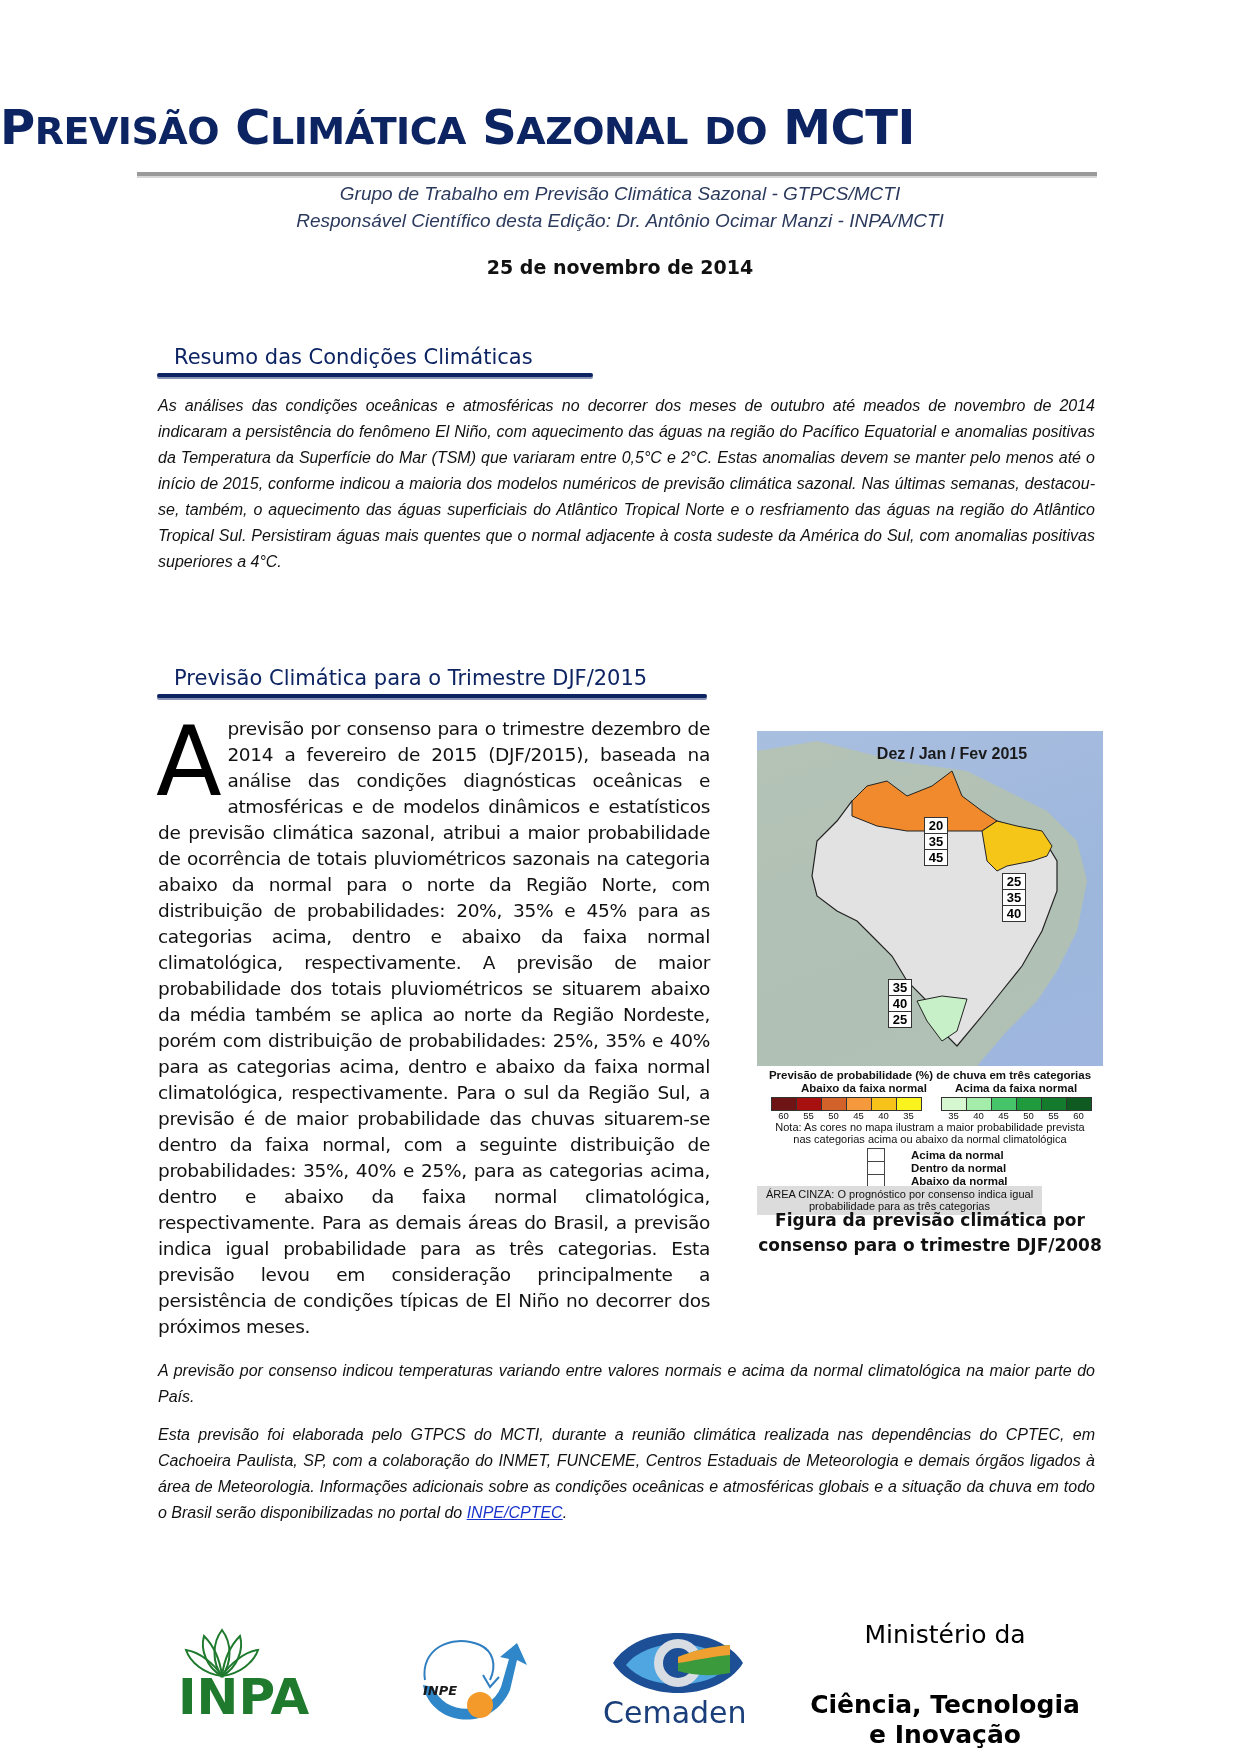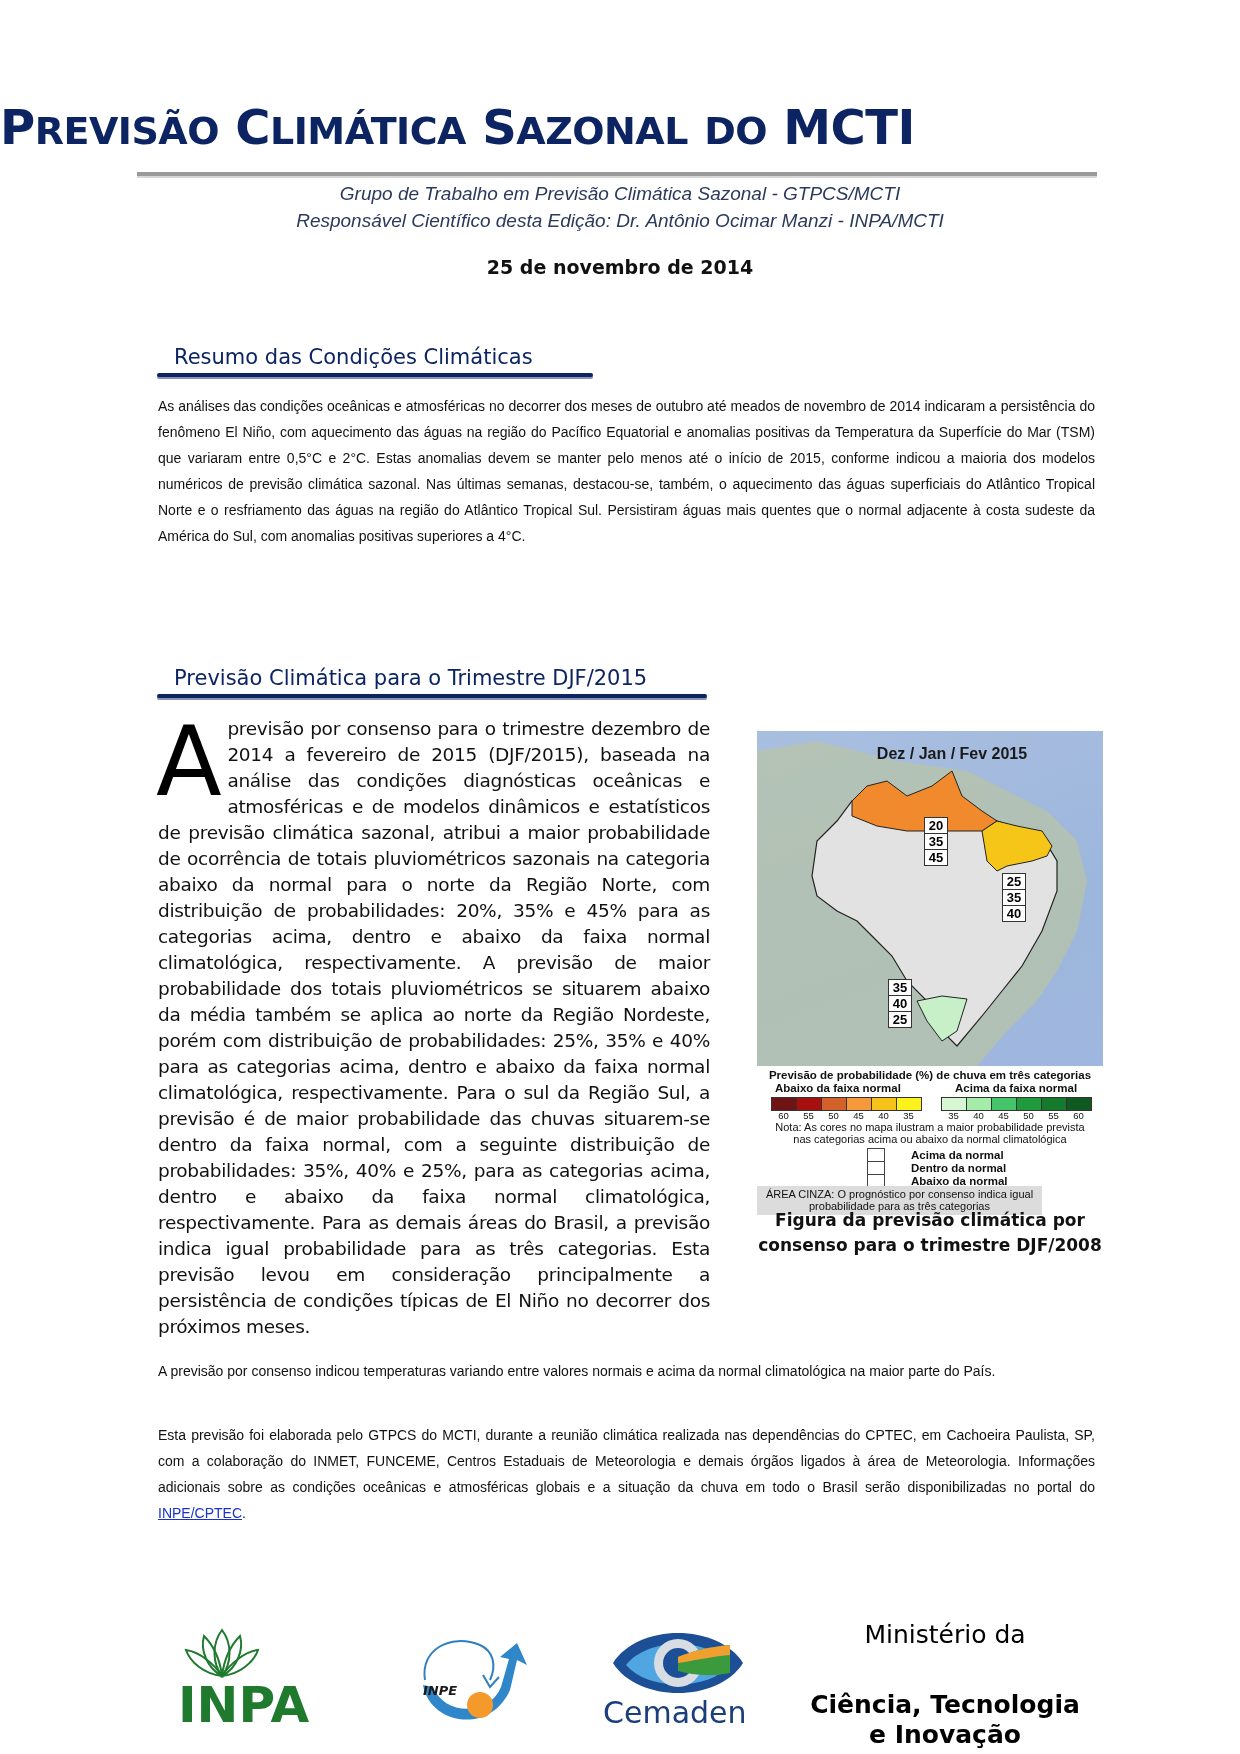--- a/index.html
+++ b/index.html
@@ -19,22 +19,22 @@
     .date { left: 0; width: 1240px; top: 256px; text-align: center; font-weight: bold;
       font-size: 19px; font-family: "DejaVu Sans", sans-serif; color: #111; }
 
     
     .section-heading { font-weight: normal; color: #0d2463; font-size: 21px;
       font-family: "DejaVu Sans", sans-serif; }
     .section-rule { height: 4px; background: #0d2463; border-radius: 2px;
       box-shadow: 0 2px 0 #8792b5; }
 
     
-    .body-text { font-size: 14px; line-height: 26px; text-align: justify;
-      font-family: "Liberation Sans", sans-serif; color: #111; }
+    .body-text { font-size: 16px; line-height: 26px; text-align: justify;
+      font-family: "Liberation Sans", sans-serif; color: #111; font-style: italic; }
     .body-text p { margin: 0; }
     .narrow { font-size: 18.5px; line-height: 26px; text-align: justify;
       font-family: "DejaVu Sans", sans-serif; color: #111; letter-spacing: -0.3px; }
     .dropcap { float: left; font-family: "DejaVu Sans", sans-serif; font-size: 96px;
       line-height: 80px; margin: 6px 6px 0 -2px; font-weight: normal; color: #000; }
     a.link { color: #1a33cc; text-decoration: underline; }
 
     
     .figure { left: 757px; top: 731px; width: 346px; height: 480px; background: #fff; }
     .map-area { position: absolute; left: 0; top: 0; width: 346px; height: 335px; overflow: hidden;
@@ -57,21 +57,21 @@
     .note { position: absolute; top: 55px; left: 0; width: 346px; text-align: center; font-size: 11px; line-height: 12px; }
     .key { position: absolute; left: 110px; top: 82px; }
     .key-row { display: flex; align-items: center; height: 13px; font-size: 11.5px; font-weight: bold; gap: 16px; }
     .key-box { width: 16px; height: 12px; border: 1px solid #444; margin-right: 10px; }
     .gray-note { position: absolute; left: 0; top: 120px; width: 285px; height: 27px; background: #dcdcdc;
       font-size: 11px; line-height: 12px; text-align: center; padding-top: 2px; }
     .caption { left: 757px; top: 1208px; width: 346px; text-align: center; font-weight: bold;
       font-size: 17px; line-height: 25px; font-family: "DejaVu Sans", sans-serif; color: #111; }
 
     
-    .logo-inpa-text { font-family: "DejaVu Sans", sans-serif; font-weight: bold; color: #1f7a2e; font-size: 50px; margin-top: 8px; }
+    .logo-inpa-text { font-family: "DejaVu Sans", sans-serif; font-weight: bold; color: #1f7a2e; font-size: 50px; }
     .cemaden-text { font-family: "DejaVu Sans", sans-serif; color: #1a3f7a; font-size: 30px; }
     .mcti-text { font-family: "DejaVu Sans", sans-serif; text-align: center; font-size: 25px; line-height: 30px; color: #000; }
   </style>
 </head>
 <body>
 
 <div class="abs main-title">
   <span><span>P</span><span class="sc">REVISÃO</span></span>
   <span><span>C</span><span class="sc">LIMÁTICA</span></span>
   <span><span>S</span><span class="sc">AZONAL</span></span>
@@ -123,21 +123,21 @@
     </div>
     <div class="prob-box" style="left:131px; top:248px;">
       <div>35</div>
         <div>40</div>
         <div>25</div>
     </div>
   </div>
 
   <div class="legend">
     <div class="lg-title">Previsão de probabilidade (%) de chuva em três categorias</div>
-    <div class="lg-sub" style="left:18px;">Abaixo da faixa normal</div>
+    <div class="lg-sub" style="left:44px;">Abaixo da faixa normal</div>
     <div class="lg-sub" style="left:198px;">Acima da faixa normal</div>
     <div class="swatch-row" id="below-swatches" style="left:14px;">
         <div class="swatch" style="background: rgb(110, 20, 20);"></div>
         <div class="swatch" style="background: rgb(168, 15, 15);"></div>
         <div class="swatch" style="background: rgb(210, 98, 42);"></div>
         <div class="swatch" style="background: rgb(245, 154, 60);"></div>
         <div class="swatch" style="background: rgb(247, 194, 26);"></div>
         <div class="swatch" style="background: rgb(251, 242, 30);"></div>
       </div>
     <div class="swatch-row" id="above-swatches" style="left:184px;">

